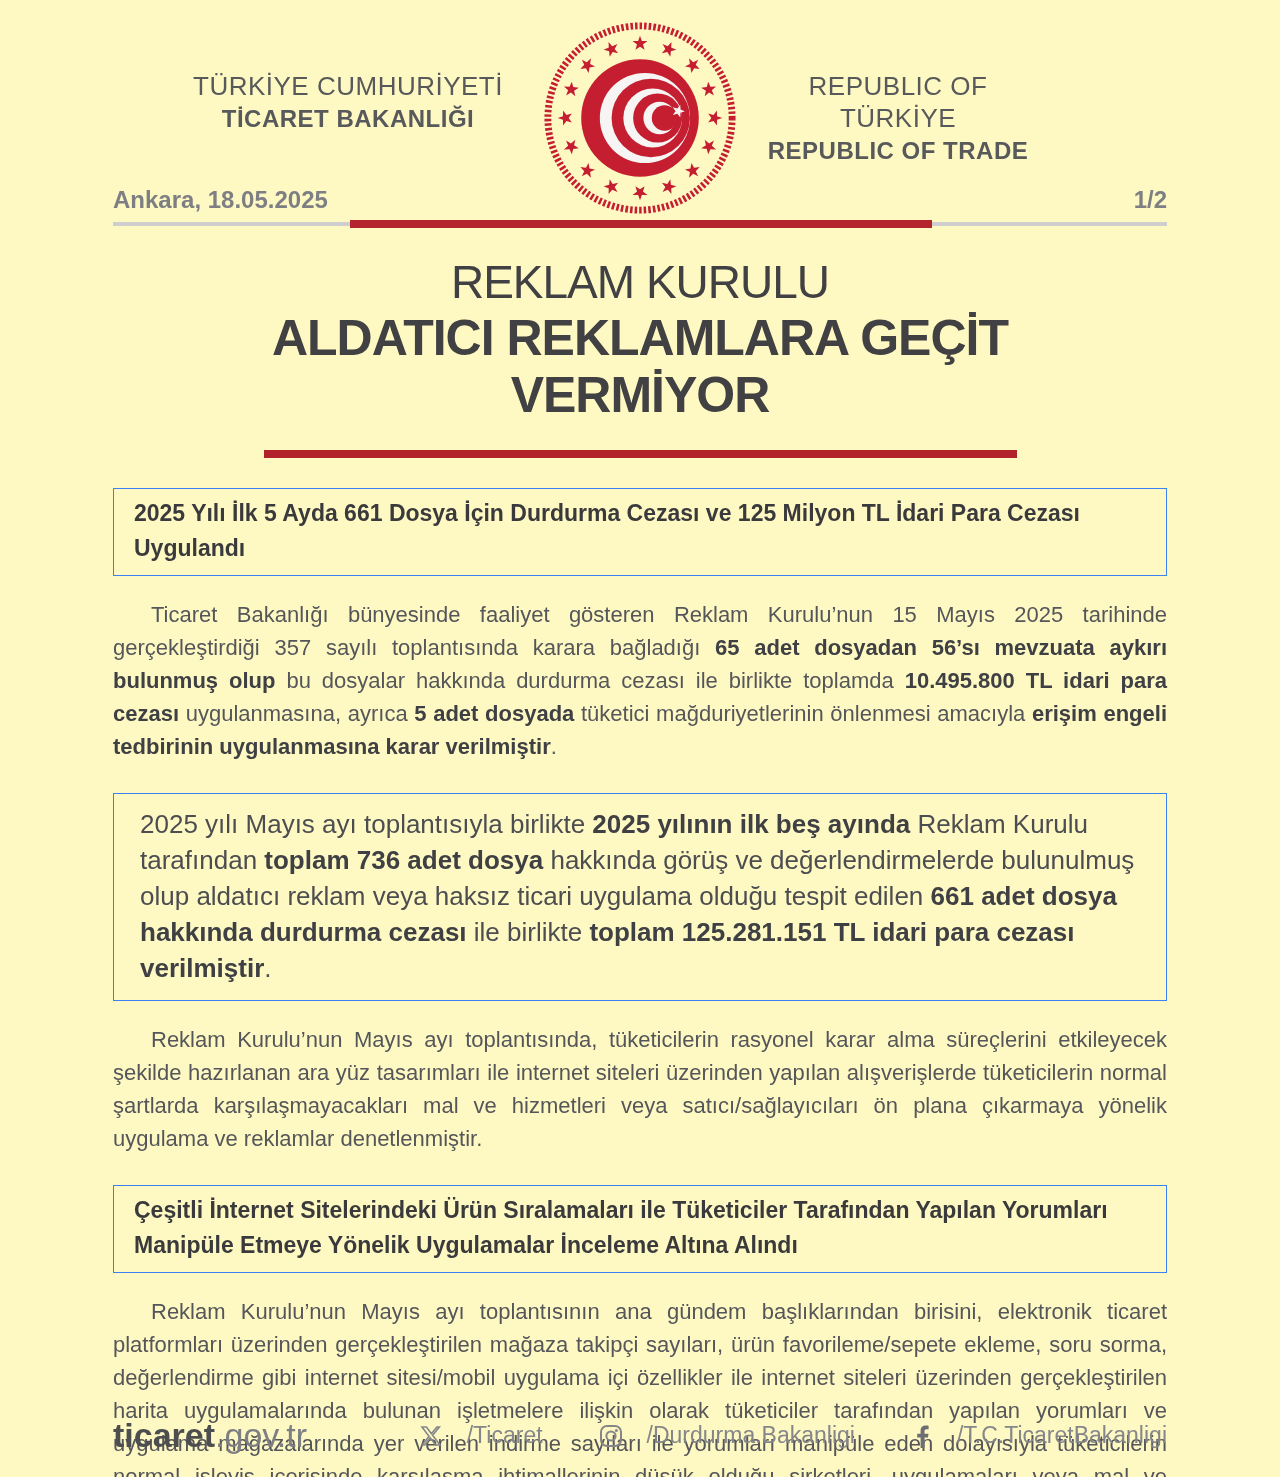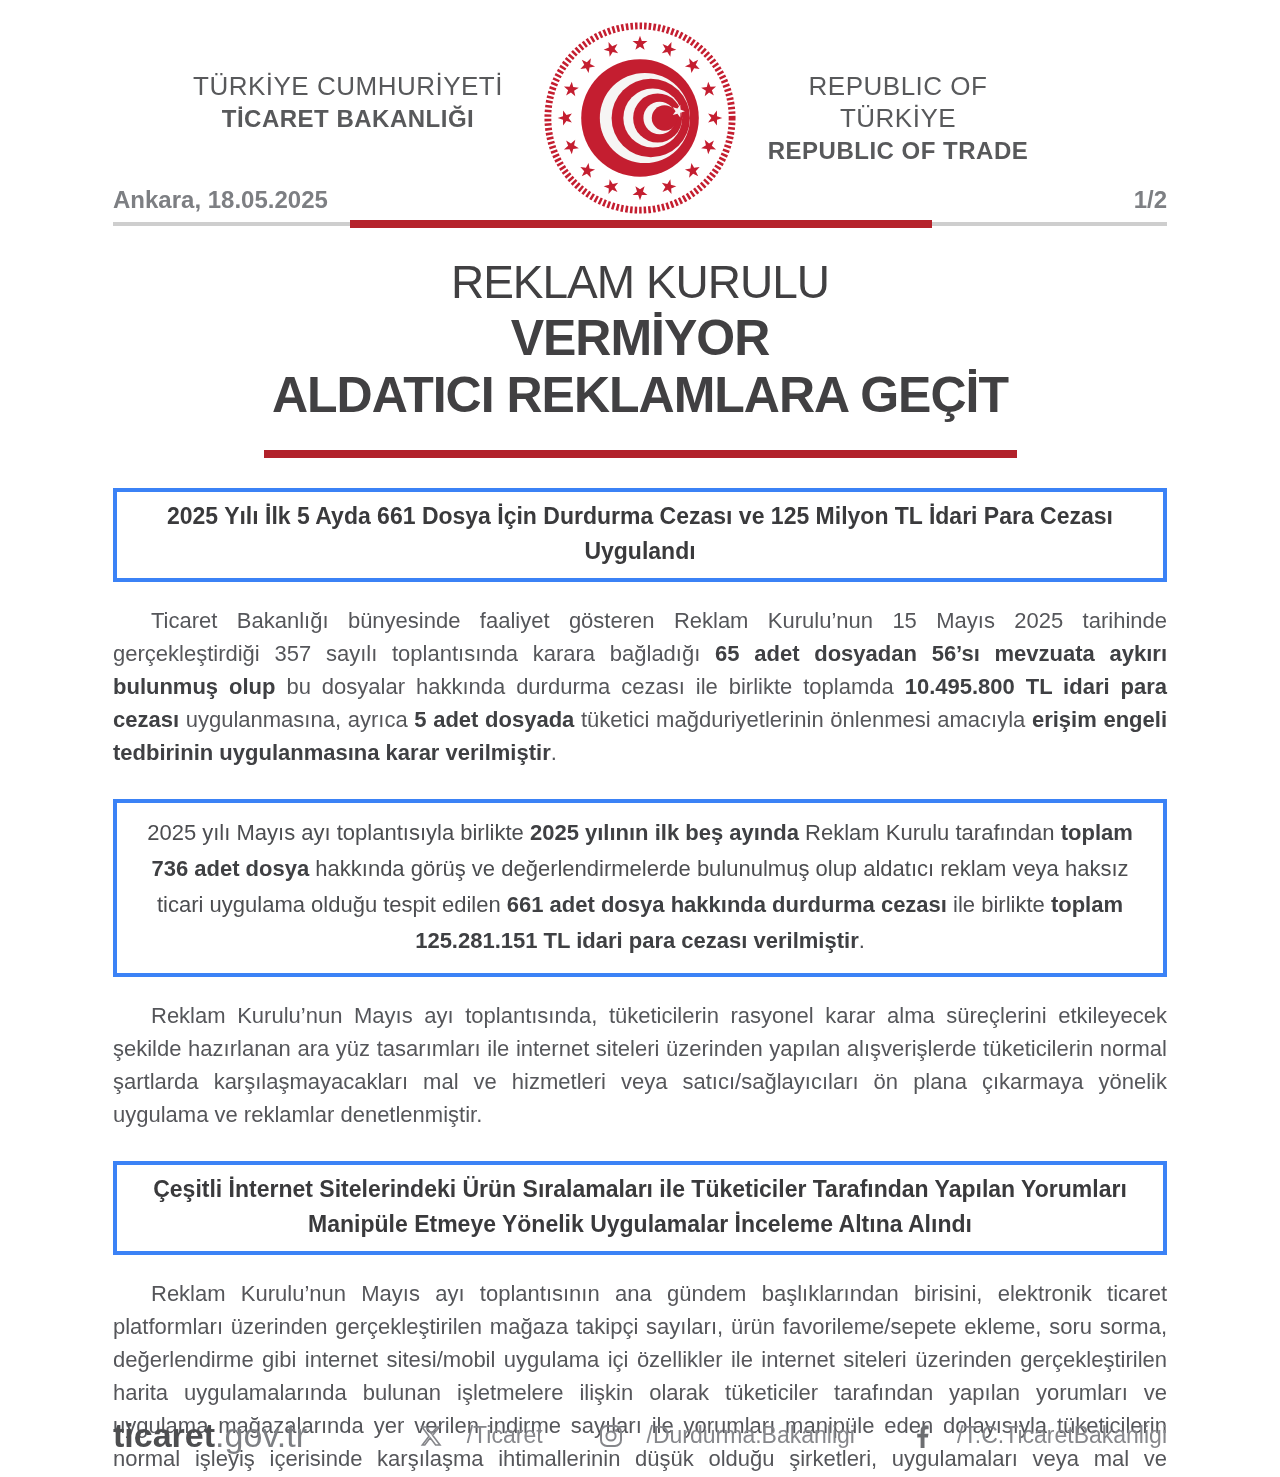--- a/index.html
+++ b/index.html
@@ -1,21 +1,21 @@
 <!DOCTYPE html>
 <html lang="tr"><head>
 <meta charset="utf-8">
 <style>
   html,body{margin:0;padding:0;}
   body{background:#e9e9e9;font-family:"Liberation Sans","DejaVu Sans",sans-serif;}
   .page{
     position:relative;
     width:1280px;height:1477px;
     margin:0 auto;
-    background:#ffffff;
+    background:#fef9c3;
     overflow:hidden;
     color:#55565a;
   }
   
   .header{position:relative;height:220px;}
   .org-block{position:absolute;text-align:center;color:#58595b;}
   .org-left{left:178px;width:340px;top:70px;}
   .org-right{left:748px;width:300px;top:70px;}
   .org-line1{font-size:26px;font-weight:400;letter-spacing:.5px;line-height:32px;}
   .org-line2{font-size:24px;font-weight:700;letter-spacing:.5px;line-height:34px;}
@@ -28,27 +28,27 @@
   .divider .gray{position:absolute;left:0;right:0;top:2px;height:4px;background:#cecece;}
   .divider .red{position:absolute;left:237px;width:582px;top:0;height:8px;background:#b5232c;}
   
   .title{margin-top:26px;text-align:center;color:#414042;letter-spacing:-1px;}
   .title-l1{font-size:46px;font-weight:400;line-height:56px;}
   .title-l2{font-size:50px;font-weight:700;line-height:57px;}
   .title-underline{width:753px;height:8px;background:#b2222b;margin:26px auto 0 auto;}
   
   .content{margin:0 113px;}
   .rule-box{
-    border:4px solid #3b82f6;
+    border:1px solid #3b82f6;
     margin-top:30px;
     padding:7px 20px 9px 20px;
-    text-align:center;
+    text-align:left;
   }
   .rule-box.headline{font-size:23px;font-weight:700;color:#3a3a3c;line-height:35px;}
-  .rule-box.summary{font-size:22px;color:#4c4d50;line-height:36px;padding:12px 26px 14px 26px;}
+  .rule-box.summary{font-size:26px;color:#4c4d50;line-height:36px;padding:12px 26px 14px 26px;}
   .para{
     margin-top:22px;
     font-size:22px;
     line-height:33px;
     text-align:justify;
     text-indent:38px;
     color:#55565a;
   }
   .para b, .rule-box b{font-weight:700;color:#3f4043;}
   
@@ -120,22 +120,22 @@
     <div class="page-num">1/2</div>
   </div>
 
   <div class="divider">
     <div class="gray"></div>
     <div class="red"></div>
   </div>
 
   <div class="title">
     <div class="title-l1">REKLAM KURULU</div>
+    <div class="title-l2">ALDATICI REKLAMLARA GEÇİT</div>
     <div class="title-l2">VERMİYOR</div>
-    <div class="title-l2">ALDATICI REKLAMLARA GEÇİT</div>
     <div class="title-underline"></div>
   </div>
 
   <div class="content">
 
     <div class="rule-box headline">2025 Yılı İlk 5 Ayda 661 Dosya İçin Durdurma Cezası ve 125 Milyon TL İdari Para Cezası Uygulandı</div>
 
     <p class="para"><span>Ticaret Bakanlığı bünyesinde faaliyet gösteren Reklam Kurulu’nun 15 Mayıs 2025 tarihinde gerçekleştirdiği 357 sayılı toplantısında karara bağladığı </span><b>65 adet dosyadan 56’sı mevzuata aykırı bulunmuş olup</b><span> bu dosyalar hakkında durdurma cezası ile birlikte toplamda </span><b>10.495.800 TL idari para cezası</b><span> uygulanmasına, ayrıca </span><b>5 adet dosyada</b><span> tüketici mağduriyetlerinin önlenmesi amacıyla </span><b>erişim engeli tedbirinin uygulanmasına karar verilmiştir</b><span>.</span></p>
 
     <div class="rule-box summary"><span>2025 yılı Mayıs ayı toplantısıyla birlikte </span><b>2025 yılının ilk beş ayında</b><span> Reklam Kurulu tarafından </span><b>toplam 736 adet dosya</b><span> hakkında görüş ve değerlendirmelerde bulunulmuş olup aldatıcı reklam veya haksız ticari uygulama olduğu tespit edilen </span><b>661 adet dosya hakkında durdurma cezası</b><span> ile birlikte </span><b>toplam 125.281.151 TL idari para cezası verilmiştir</b><span>.</span></div>

